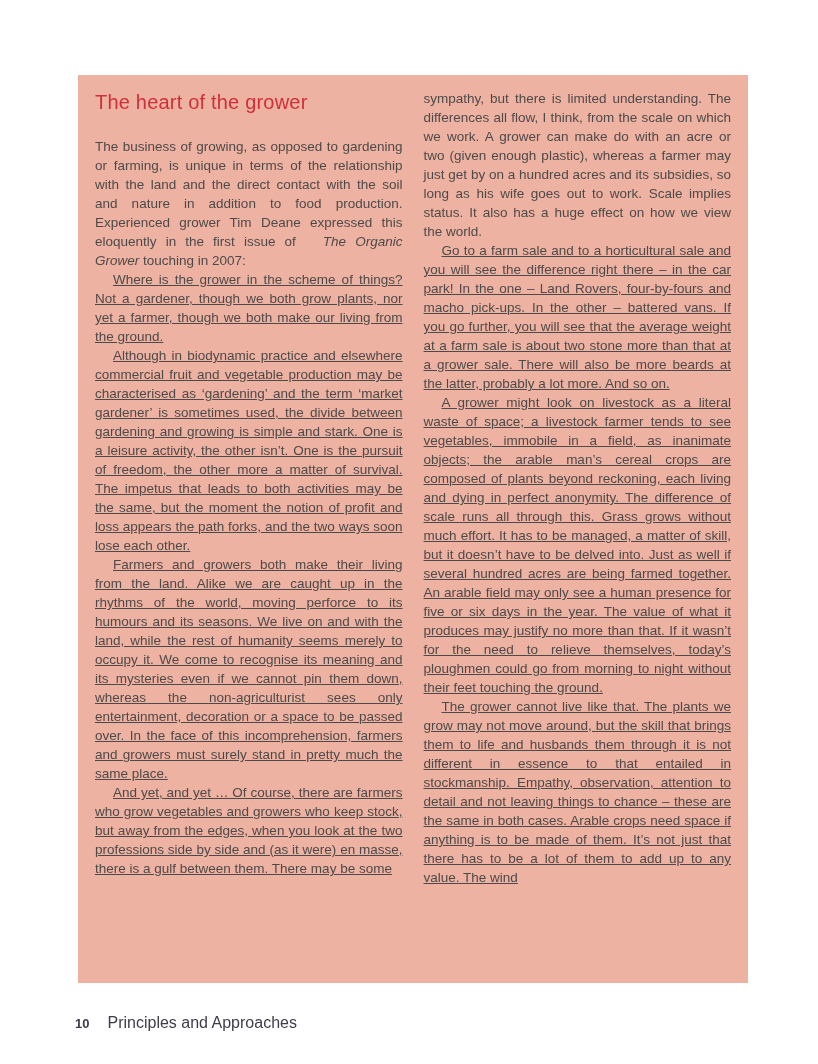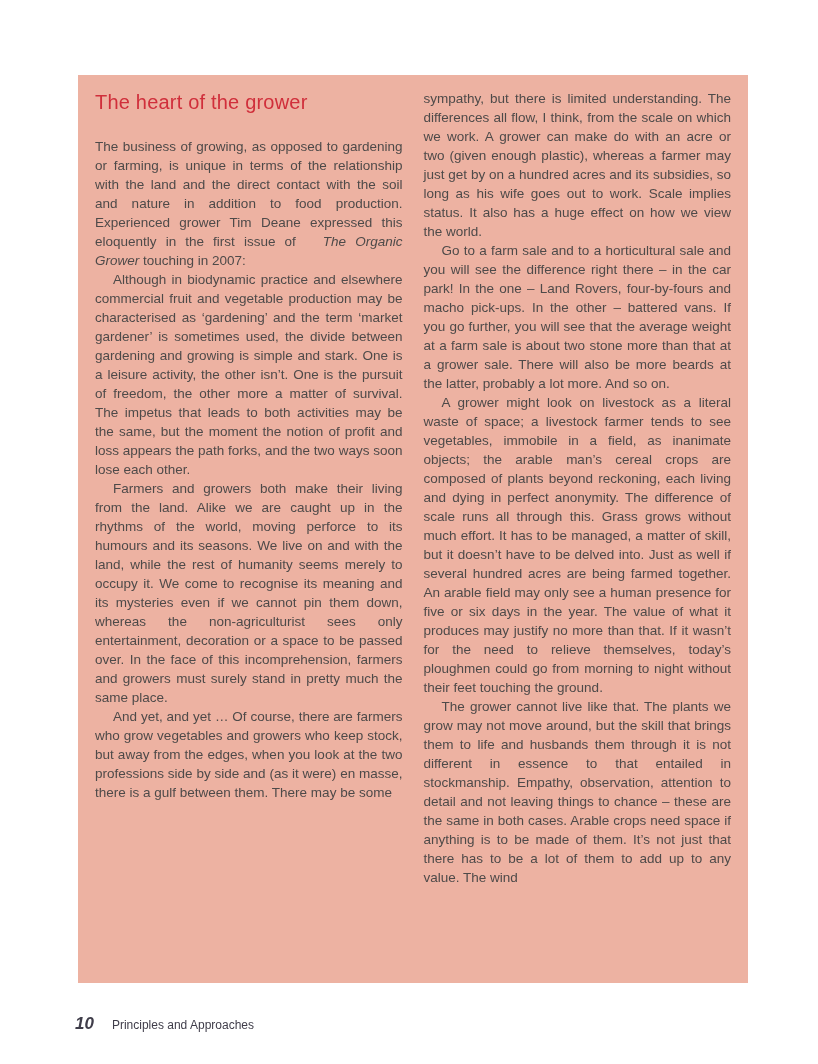--- a/index.html
+++ b/index.html
@@ -39,47 +39,47 @@
     margin:2px 0 23px 0;
     letter-spacing:0.2px;
   }
   .para{
     font-size:13.5px;
     line-height:19px;
     text-align:justify;
     color:var(--body);
     margin:0;
   }
-  .para.indent{ text-indent:18px; }
+  .para.indent{ text-indent:18px;text-decoration:underline; }
   .italic{ font-style:italic;margin-left:18px; }
   .footer{
     position:absolute;
     left:75px;top:1014px;
     display:flex;
     align-items:baseline;
     color:var(--footer);
   }
   .page-num{
     font-weight:bold;
-    font-size:17px;
+    font-size:13px;
     margin-right:18px;
-    font-style:italic;
   }
   .section-title{
-    font-size:12px;
+    font-size:16px;
   }
 </style>
 </head>
 <body>
 
 <div class="panel">
   <div class="col">
     <h1 class="heading">The heart of the grower</h1>
     <div>
         <p class="para"><span>The business of growing, as opposed to gardening or farming, is unique in terms of the relationship with the land and the direct contact with the soil and nature in addition to food production. Experienced grower Tim Deane expressed this eloquently in the first issue of </span><span class="italic">The Organic Grower</span><span> touching in 2007:</span></p>
+        <p class="para indent"><span>Where is the grower in the scheme of things? Not a gardener, though we both grow plants, nor yet a farmer, though we both make our living from the ground.</span></p>
         <p class="para indent"><span>Although in biodynamic practice and elsewhere commercial fruit and vegetable production may be characterised as ‘gardening’ and the term ‘market gardener’ is sometimes used, the divide between gardening and growing is simple and stark. One is a leisure activity, the other isn’t. One is the pursuit of freedom, the other more a matter of survival. The impetus that leads to both activities may be the same, but the moment the notion of profit and loss appears the path forks, and the two ways soon lose each other.</span></p>
         <p class="para indent"><span>Farmers and growers both make their living from the land. Alike we are caught up in the rhythms of the world, moving perforce to its humours and its seasons. We live on and with the land, while the rest of humanity seems merely to occupy it. We come to recognise its meaning and its mysteries even if we cannot pin them down, whereas the non-agriculturist sees only entertainment, decoration or a space to be passed over. In the face of this incomprehension, farmers and growers must surely stand in pretty much the same place.</span></p>
         <p class="para indent"><span>And yet, and yet … Of course, there are farmers who grow vegetables and growers who keep stock, but away from the edges, when you look at the two professions side by side and (as it were) en masse, there is a gulf between them. There may be some</span></p>
       </div>
   </div>
   <div class="col">
     <div>
         <p class="para"><span>sympathy, but there is limited understanding. The differences all flow, I think, from the scale on which we work. A grower can make do with an acre or two (given enough plastic), whereas a farmer may just get by on a hundred acres and its subsidies, so long as his wife goes out to work. Scale implies status. It also has a huge effect on how we view the world.</span></p>
         <p class="para indent"><span>Go to a farm sale and to a horticultural sale and you will see the difference right there – in the car park! In the one – Land Rovers, four-by-fours and macho pick-ups. In the other – battered vans. If you go further, you will see that the average weight at a farm sale is about two stone more than that at a grower sale. There will also be more beards at the latter, probably a lot more. And so on.</span></p>
         <p class="para indent"><span>A grower might look on livestock as a literal waste of space; a livestock farmer tends to see vegetables, immobile in a field, as inanimate objects; the arable man’s cereal crops are composed of plants beyond reckoning, each living and dying in perfect anonymity. The difference of scale runs all through this. Grass grows without much effort. It has to be managed, a matter of skill, but it doesn’t have to be delved into. Just as well if several hundred acres are being farmed together. An arable field may only see a human presence for five or six days in the year. The value of what it produces may justify no more than that. If it wasn’t for the need to relieve themselves, today’s ploughmen could go from morning to night without their feet touching the ground.</span></p>

